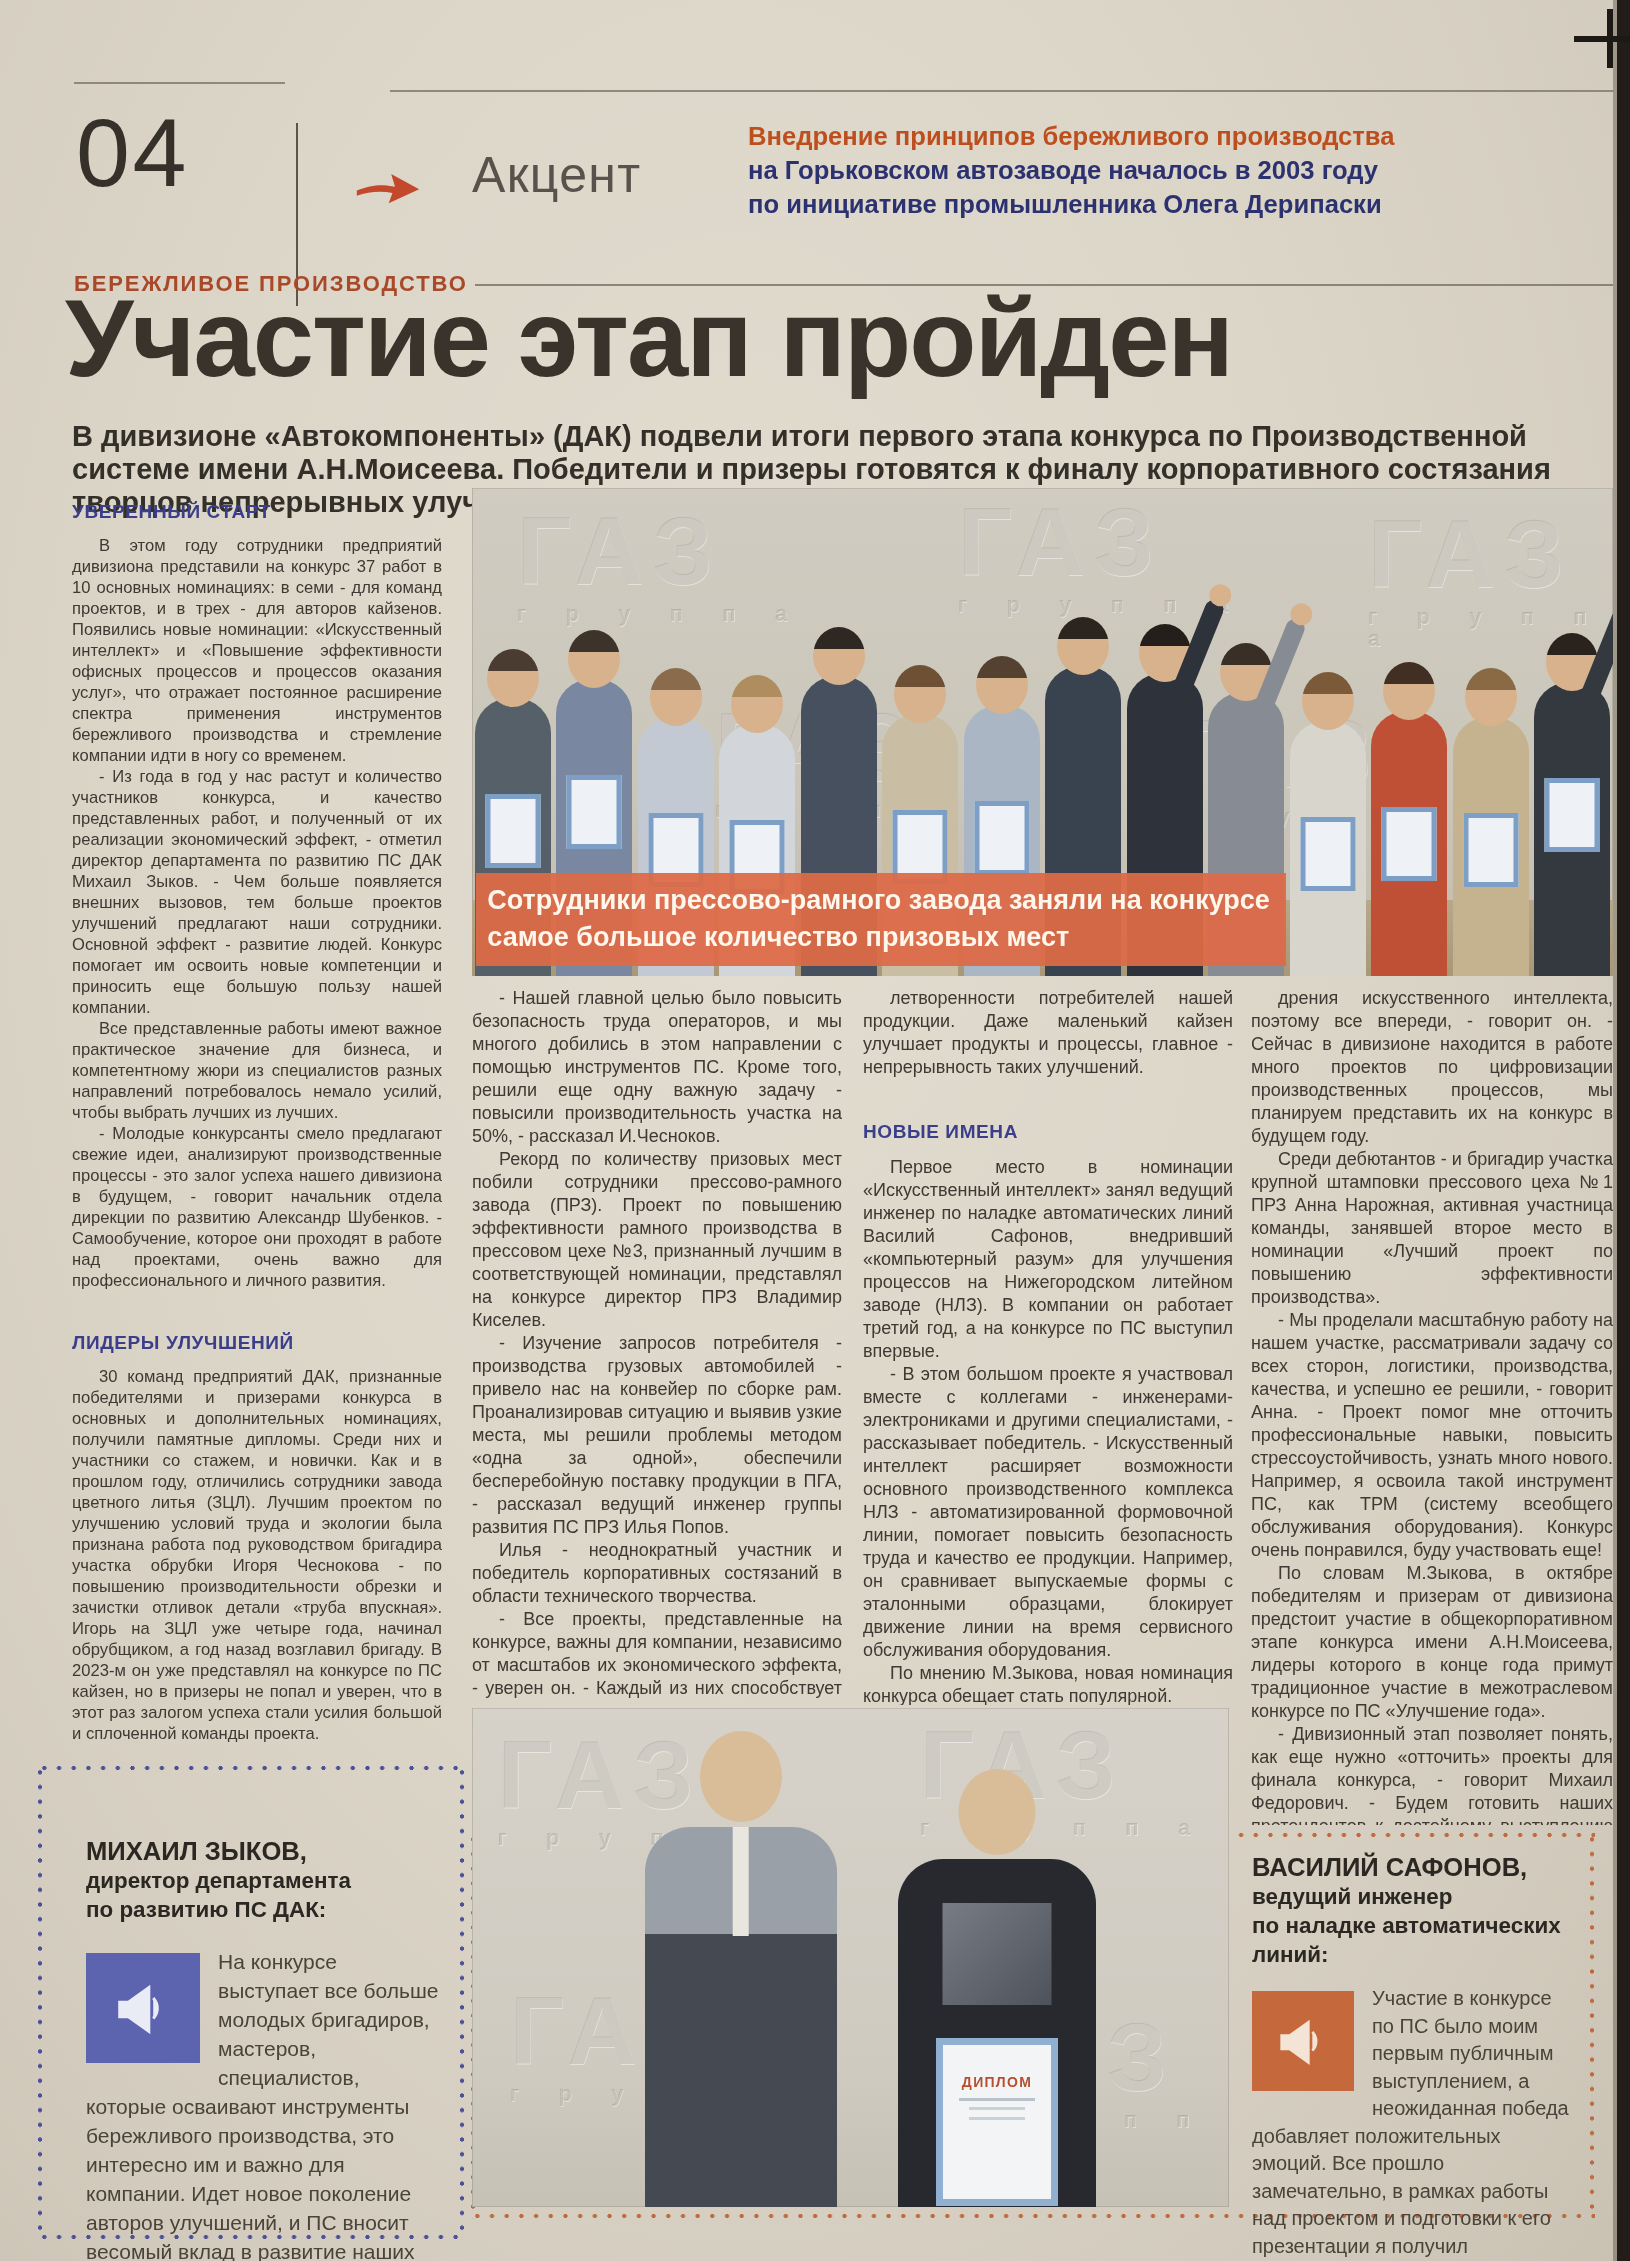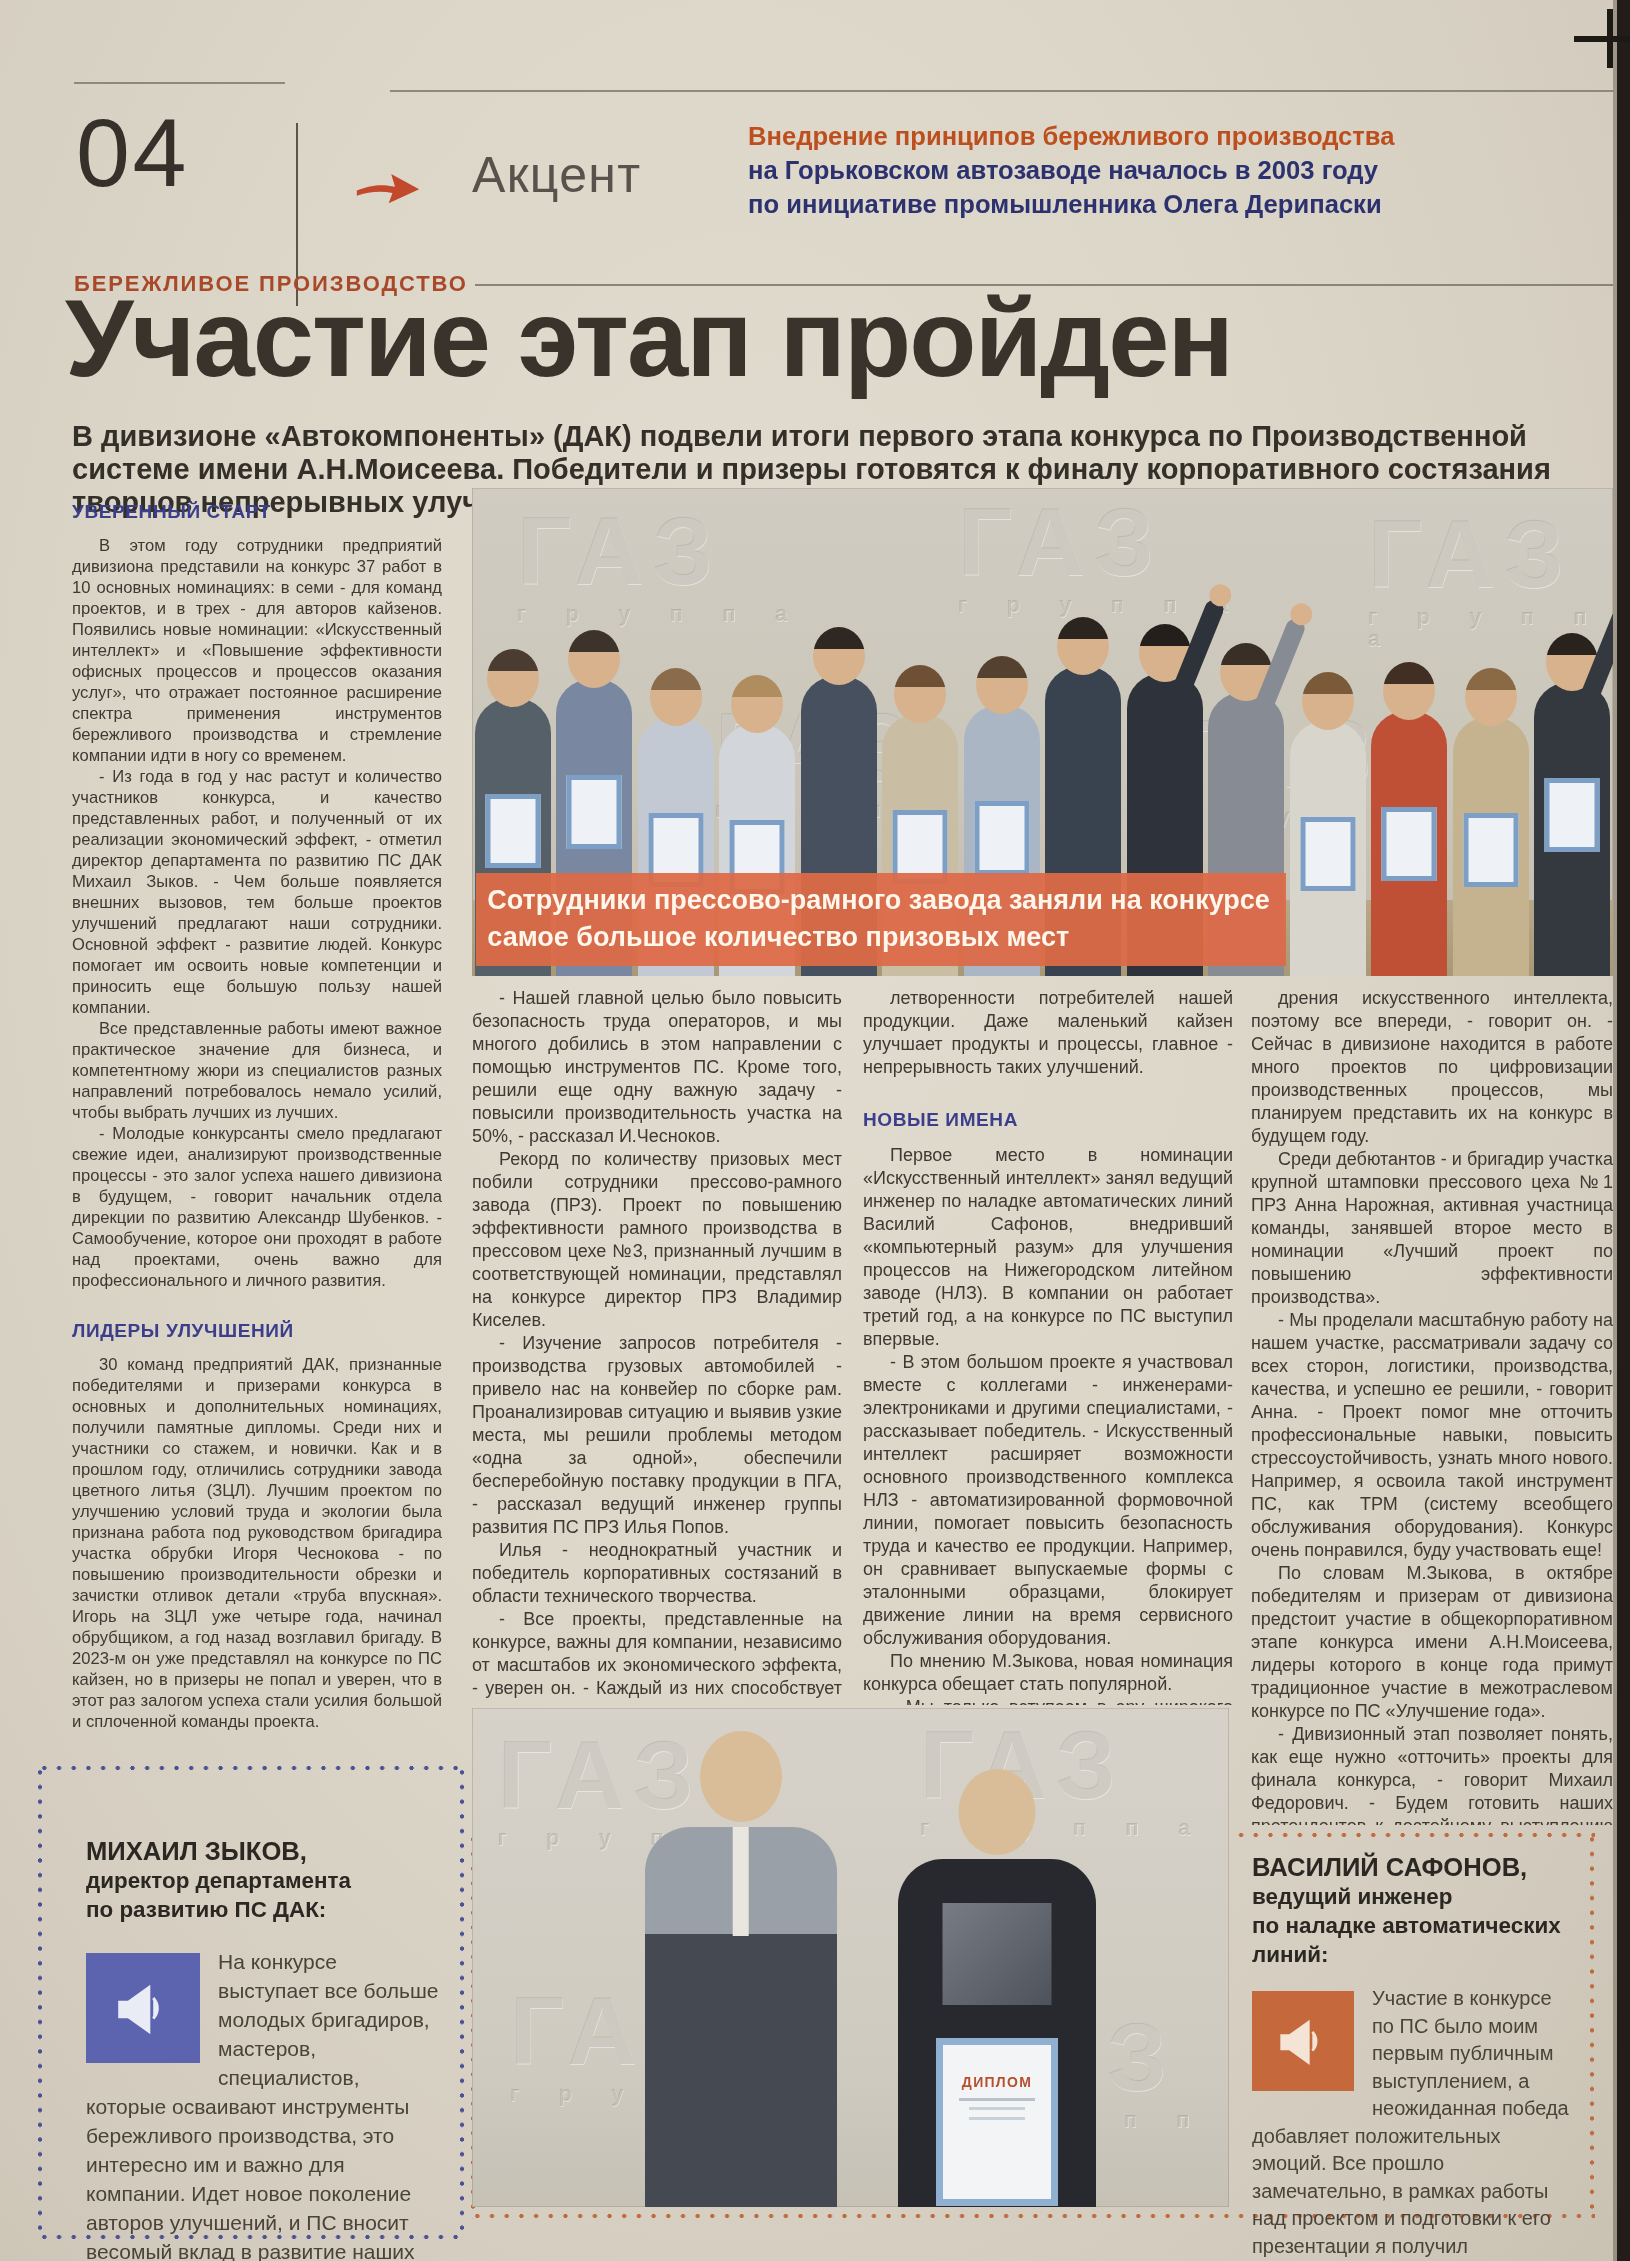--- a/index.html
+++ b/index.html
@@ -33,21 +33,21 @@
 
   .headline { position:absolute; left:65px; top:280px; margin:0; font-size:110px; line-height:1.05;
               font-weight:700; letter-spacing:-1.9px; color:#3a332b; white-space:nowrap; }
   .lede { position:absolute; left:72px; top:420px; width:1536px; font-size:29px; line-height:33px;
           font-weight:700; color:#332f29; }
 
   
   .col { position:absolute; overflow:hidden; text-align:justify; color:#3e3932; }
   .col p { margin:0; text-indent:27px; }
   .col h3 { margin:0 0 12.8px 0; font-size:19px; letter-spacing:0.6px; color:#3b3f8b; text-align:left; }
-  .col h3.mt { margin-top:29px; }
+  .col h3.mt { margin-top:41px; }
   .col1 { left:72px; top:501px; width:370px; height:1258px; font-size:16.6px; line-height:21px; }
   .col2 { left:472px; top:987px; width:370px; height:718px; font-size:18px; line-height:23px; }
   .col3 { left:863px; top:987px; width:370px; height:718px; font-size:18px; line-height:23px; }
   .col4 { left:1251px; top:987px; width:362px; height:838px; font-size:18px; line-height:23px; }
 
   
   .photo { position:absolute; overflow:hidden; box-shadow:0 0 0 0.6px rgba(90,82,70,.35) inset; }
   .photo1 { left:472px; top:488px; width:1141px; height:488px; z-index:4;
             background:linear-gradient(180deg,#d0ccc1 0%,#cbc6ba 60%,#c2bcae 100%); }
   .floor { position:absolute; left:0; bottom:0; width:100%; height:76px; background:linear-gradient(180deg,#b7a88a,#a89876); }

